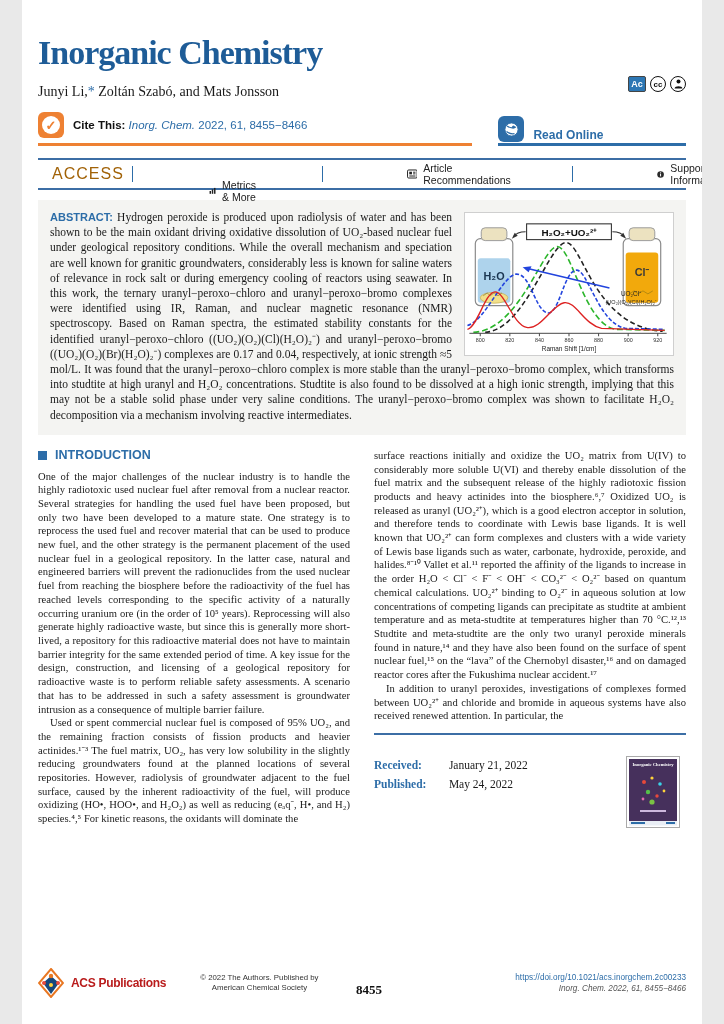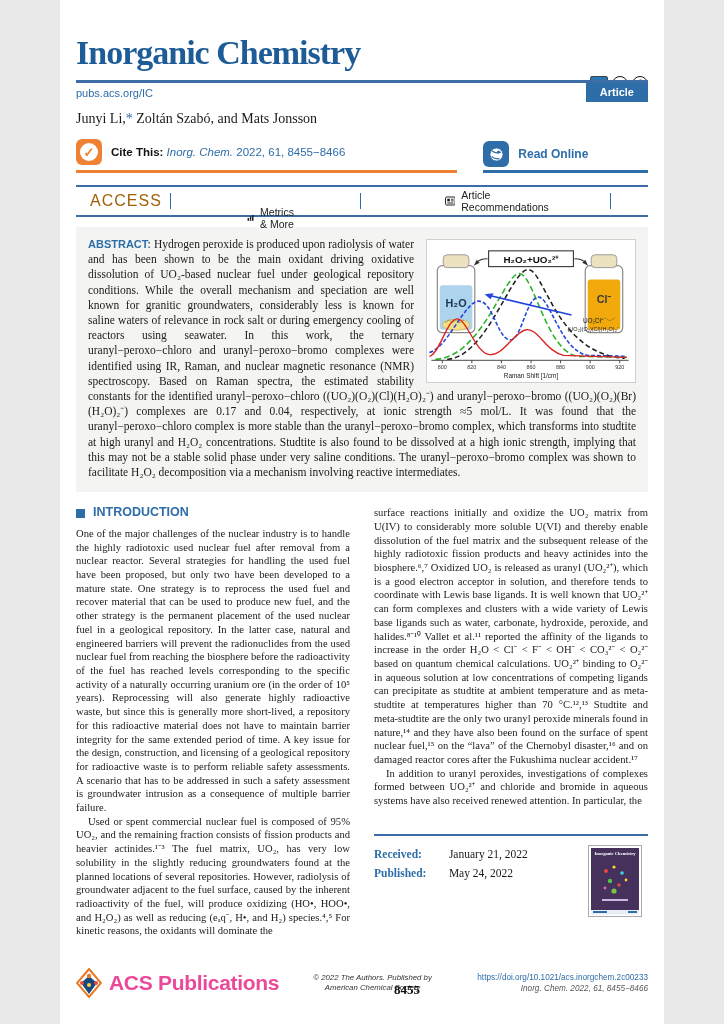--- a/index.html
+++ b/index.html
@@ -1,18 +1,18 @@
 <!DOCTYPE html>
 <html><head>
 <meta charset="utf-8">
 <style>
   * { margin:0; padding:0; box-sizing:border-box; }
   html,body { background:#e9e9e9; }
   .page {
-    position:relative; width:604px; height:1024px; margin:0 auto;
+    position:relative; width:680px; height:1024px; margin:0 auto;
     background:#ffffff; overflow:hidden;
     font-family:"Liberation Serif", serif; color:#1a1a1a;
   }
   
   .hdr { padding:34px 16px 0 16px; position:relative; }
   .journal-logo {
     font-family:"Liberation Serif", serif; font-weight:bold;
     font-size:34px; letter-spacing:-1px; color:#1e5c97;
   }
   .hdr-icons { position:absolute; right:16px; top:76px; display:flex; gap:4px; align-items:center; }
@@ -54,21 +54,21 @@
     width:18px; height:18px; background:#fff; border-radius:50%;
     display:flex; align-items:center; justify-content:center;
     color:#ee8133; font-weight:bold; font-size:13px; font-family:"Liberation Sans",sans-serif;
   }
   .cite-text { font-family:"Liberation Sans",sans-serif; font-size:11.5px; }
   .cite-label { font-weight:bold; color:#111; }
   .cite-journal { color:#2d6da8; font-style:italic; }
   .cite-rest { color:#2d6da8; }
   .read-box {
     width:190px; border-bottom:3px solid #2d6da8; padding-bottom:1px;
-    display:flex; align-items:center; gap:9px;
+    display:flex; align-items:flex-end; gap:9px;
   }
   .read-icn { width:26px; height:26px; background:#2d6da8; border-radius:6px; flex:none;
     display:flex; align-items:center; justify-content:center; }
   .read-label { font-family:"Liberation Sans",sans-serif; font-weight:bold; font-size:12px; color:#2d6da8; }
   
   .access-row {
     margin:12px 16px 0 16px; border-top:2.5px solid #3c6ea5; border-bottom:2.5px solid #3c6ea5;
     height:32px; display:flex; align-items:center;
     font-family:"Liberation Sans",sans-serif;
   }
@@ -91,34 +91,34 @@
   .cols { margin:14px 16px 0 16px; display:flex; gap:24px; height:446px; overflow:hidden; }
   .col { flex:1; font-size:10.6px; line-height:13.7px; text-align:justify; overflow:hidden; }
   .sec-head {
     font-family:"Liberation Sans",sans-serif; font-weight:bold; font-size:12.5px; color:#2d6da8;
     display:flex; align-items:center; gap:8px; margin-bottom:7px; text-align:left;
   }
   .sq { width:9px; height:9px; background:#2d6da8; display:inline-block; }
   .col p.ind { text-indent:12px; }
   .col p { margin:0; }
   
-  .recv-box { margin-top:26px; border-top:2.5px solid #3c6ea5; padding-top:9px; display:flex; }
+  .recv-box { margin-top:10px; border-top:2.5px solid #3c6ea5; padding-top:21px; display:flex; }
   .recv-dates { font-size:11.5px; line-height:19px; }
   .recv-label { color:#2d6da8; font-weight:bold; display:inline-block; width:72px; }
   .cover-wrap { margin-left:auto; margin-right:6px; }
   
   .footer {
     position:absolute; left:16px; right:16px; bottom:26px;
     display:flex; align-items:center;
   }
   .acs-pub { display:flex; align-items:center; gap:7px; }
-  .acs-pub-text { font-family:"Liberation Sans",sans-serif; font-weight:bold; font-size:21px; color:#ec4899; letter-spacing:-0.3px; }
+  .acs-pub-text { font-family:"Liberation Sans",sans-serif; font-weight:bold; font-size:12px; color:#b91c1c; letter-spacing:-0.3px; }
   .copyright {
     margin-left:34px; text-align:center; font-family:"Liberation Sans",sans-serif;
-    font-size:7.8px; line-height:10px; color:#333;font-style:italic;
+    font-size:7.8px; line-height:10px; color:#333;
   }
   .pagenum { position:absolute; left:318px; bottom:0; font-weight:bold; font-size:13px; color:#111; }
   .doi-block { margin-left:auto; text-align:right; font-family:"Liberation Sans",sans-serif; font-size:8.2px; line-height:11px; }
   .doi-link { color:#2d6da8; }
   .doi-cit { color:#555; font-style:italic; }
 </style>
 </head>
 <body>
 
 <div class="page">
@@ -130,24 +130,20 @@
       <span class="icn-circle">cc</span>
       <span class="icn-circle">
         <svg width="9" height="10" viewBox="0 0 9 10">
           <circle cx="4.5" cy="2.6" r="2" fill="#111"></circle>
           <path d="M0.6 9.6 C0.6 6.4 8.4 6.4 8.4 9.6 Z" fill="#111"></path>
         </svg>
       </span>
     </div>
   </div>
 
-  <div class="rule-row">
-    <div class="site-url">pubs.acs.org/IC</div>
-    <div class="article-badge">Article</div>
-  </div>
 
   <div class="authors">
     <span>Junyi Li,</span><span class="star">*</span><span> Zoltán Szabó, and Mats Jonsson</span>
   </div>
 
   <div class="cite-row">
     <div class="cite-box">
       <span class="cite-icn">
           <span class="inner">✓</span>
         </span>

